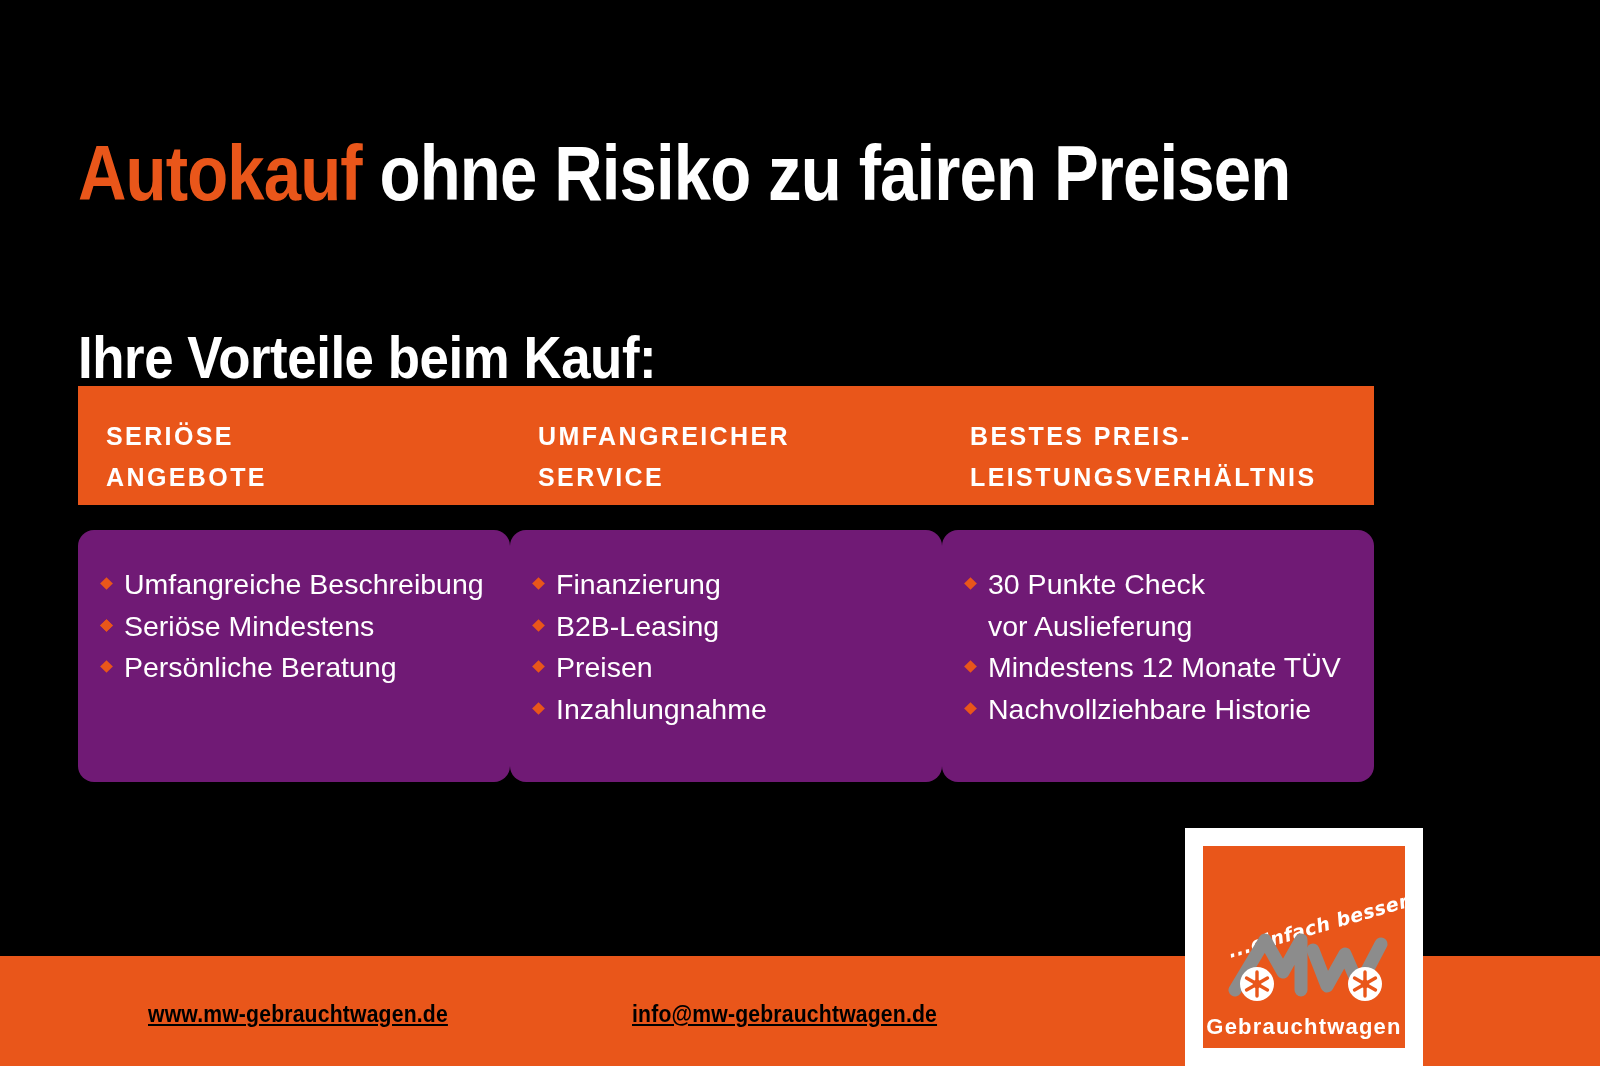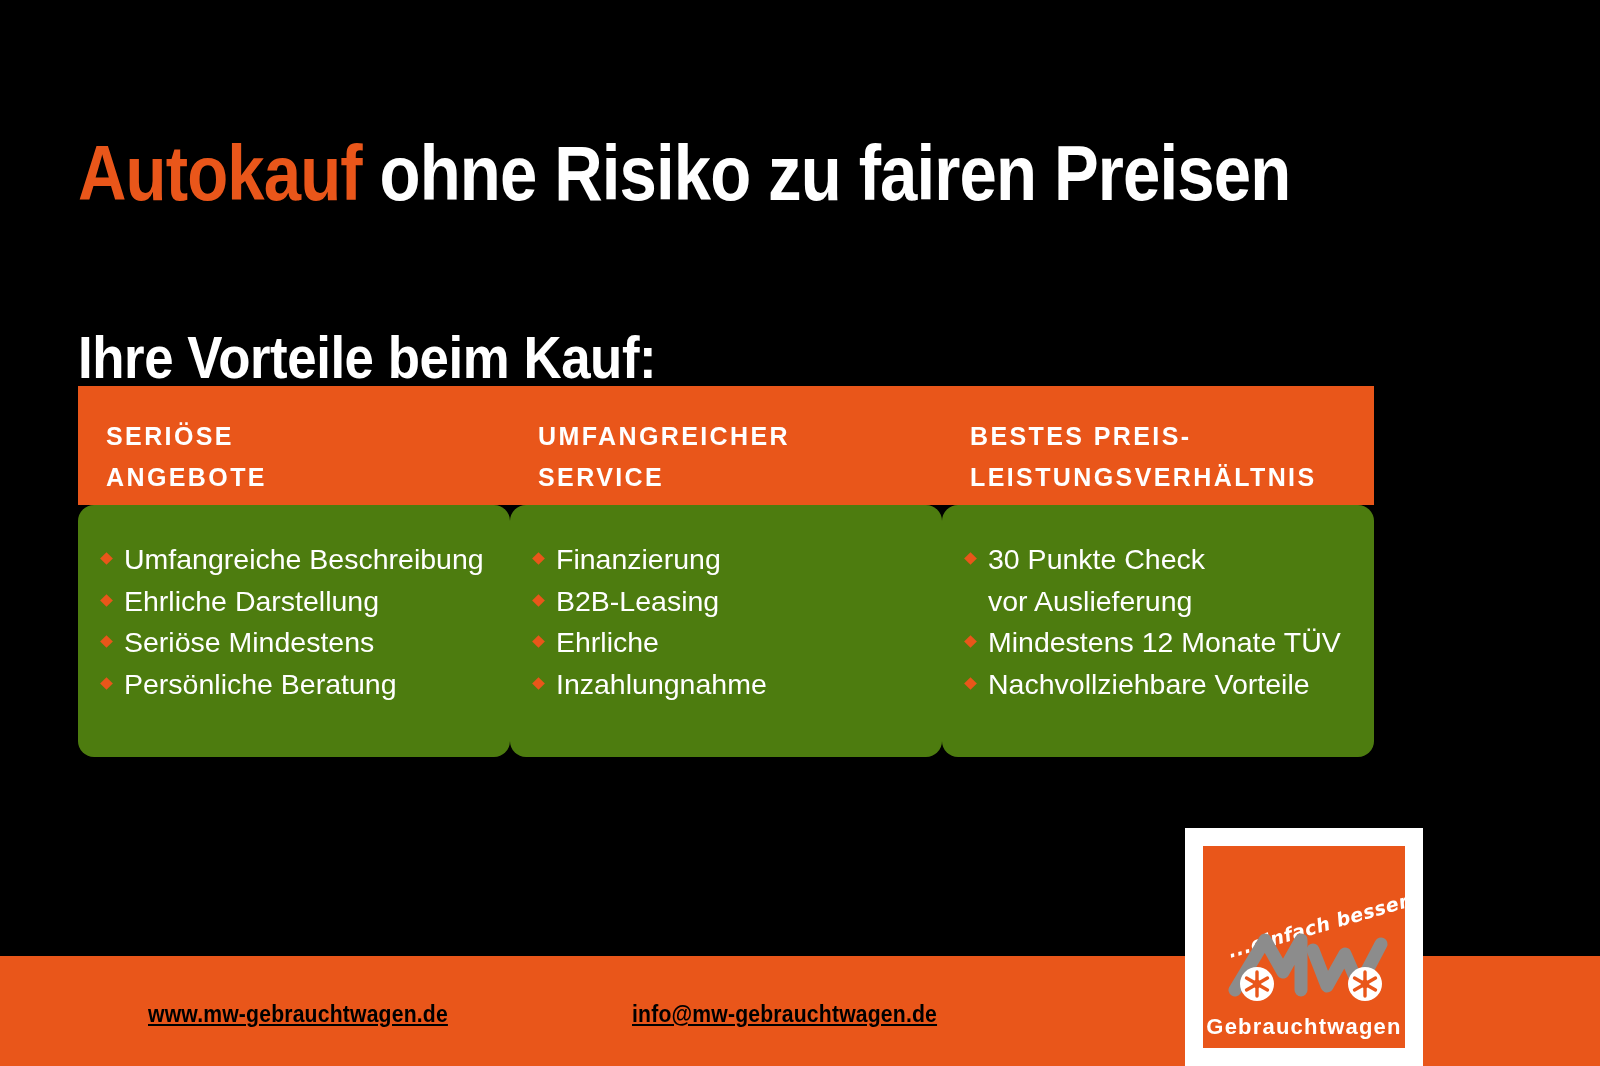--- a/index.html
+++ b/index.html
@@ -75,21 +75,22 @@
     color: #ffffff;
     font-family: "Liberation Sans", sans-serif;
     font-weight: bold;
     font-size: 25px;
     letter-spacing: 2.4px;
     line-height: 1.62;
     text-transform: uppercase;
     white-space: pre-line;
   }
   .col-body {
-    background: #4d7c0f;
+    margin-top: 25px;
+    background: #701a75;
     min-height: 252px;
     box-sizing: border-box;
     padding: 34px 18px 24px 18px;
     border-radius: 16px;
   }
   .bullet-list {
     list-style: none;
     margin: 0;
     padding: 0;
   }
@@ -202,53 +203,53 @@
   <div class="columns">
 
     <div class="column">
       <div class="col-header">
         <div class="col-header-text">SERIÖSE
 ANGEBOTE</div>
       </div>
       <div class="col-body">
         <ul class="bullet-list">
           <li class="bullet-item"><span class="bullet-icon"></span><span>Umfangreiche Beschreibung</span></li>
-          <li class="bullet-item"><span class="bullet-icon"></span><span>Ehrliche Darstellung</span></li>
+          <li class="bullet-item"><span class="bullet-icon"></span></li>
           <li class="bullet-item"><span class="bullet-icon"></span><span>Seriöse Mindestens</span></li>
           <li class="bullet-item"><span class="bullet-icon"></span><span>Persönliche Beratung</span></li>
         </ul>
       </div>
     </div>
 
     <div class="column">
       <div class="col-header">
         <div class="col-header-text">UMFANGREICHER
 SERVICE</div>
       </div>
       <div class="col-body">
         <ul class="bullet-list">
           <li class="bullet-item"><span class="bullet-icon"></span><span>Finanzierung</span></li>
           <li class="bullet-item"><span class="bullet-icon"></span><span>B2B-Leasing</span></li>
-          <li class="bullet-item"><span class="bullet-icon"></span><span>Ehrliche</span></li>
+          <li class="bullet-item"><span class="bullet-icon"></span><span>Preisen</span></li>
           <li class="bullet-item"><span class="bullet-icon"></span><span>Inzahlungnahme</span></li>
         </ul>
       </div>
     </div>
 
     <div class="column">
       <div class="col-header">
         <div class="col-header-text">BESTES PREIS-
 LEISTUNGSVERHÄLTNIS</div>
       </div>
       <div class="col-body">
         <ul class="bullet-list">
           <li class="bullet-item"><span class="bullet-icon"></span><span>30 Punkte Check
 vor Auslieferung</span></li>
           <li class="bullet-item"><span class="bullet-icon"></span><span>Mindestens 12 Monate TÜV</span></li>
-          <li class="bullet-item"><span class="bullet-icon"></span><span>Nachvollziehbare Vorteile</span></li>
+          <li class="bullet-item"><span class="bullet-icon"></span><span>Nachvollziehbare Historie</span></li>
         </ul>
       </div>
     </div>
 
   </div>
 
   <div class="footer-band"></div>
   <a class="footer-link footer-www" href="#">www.mw-gebrauchtwagen.de</a>
   <a class="footer-link footer-mail" href="#">info@mw-gebrauchtwagen.de</a>
 

